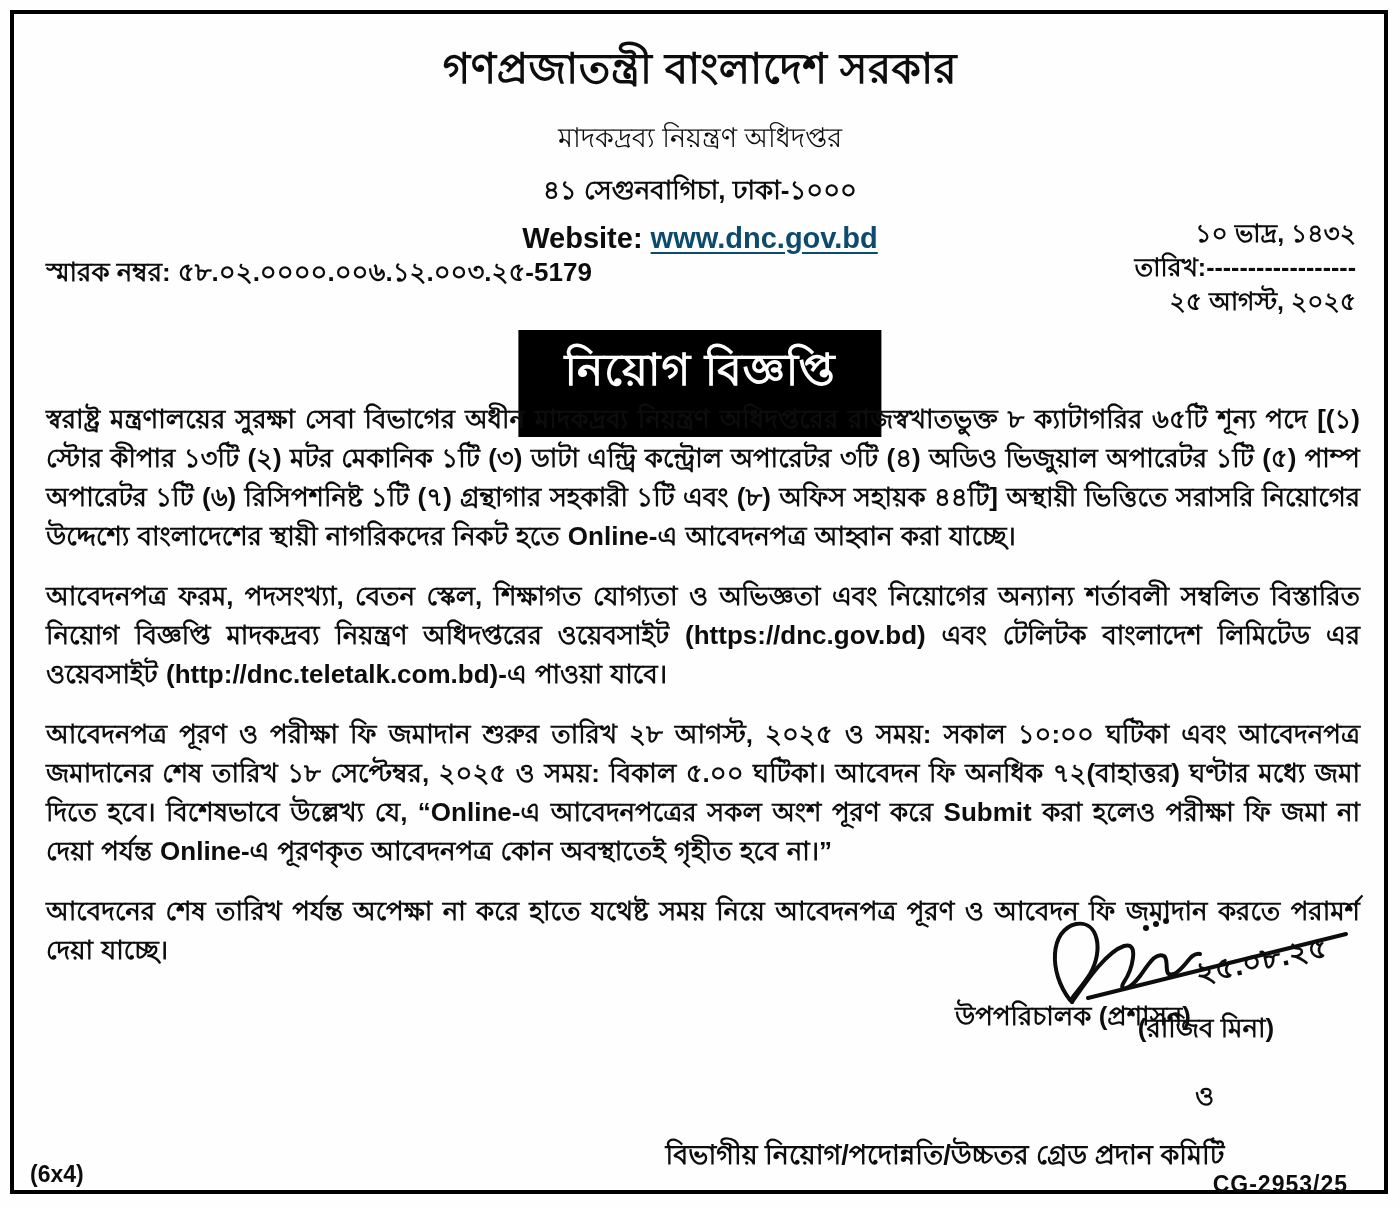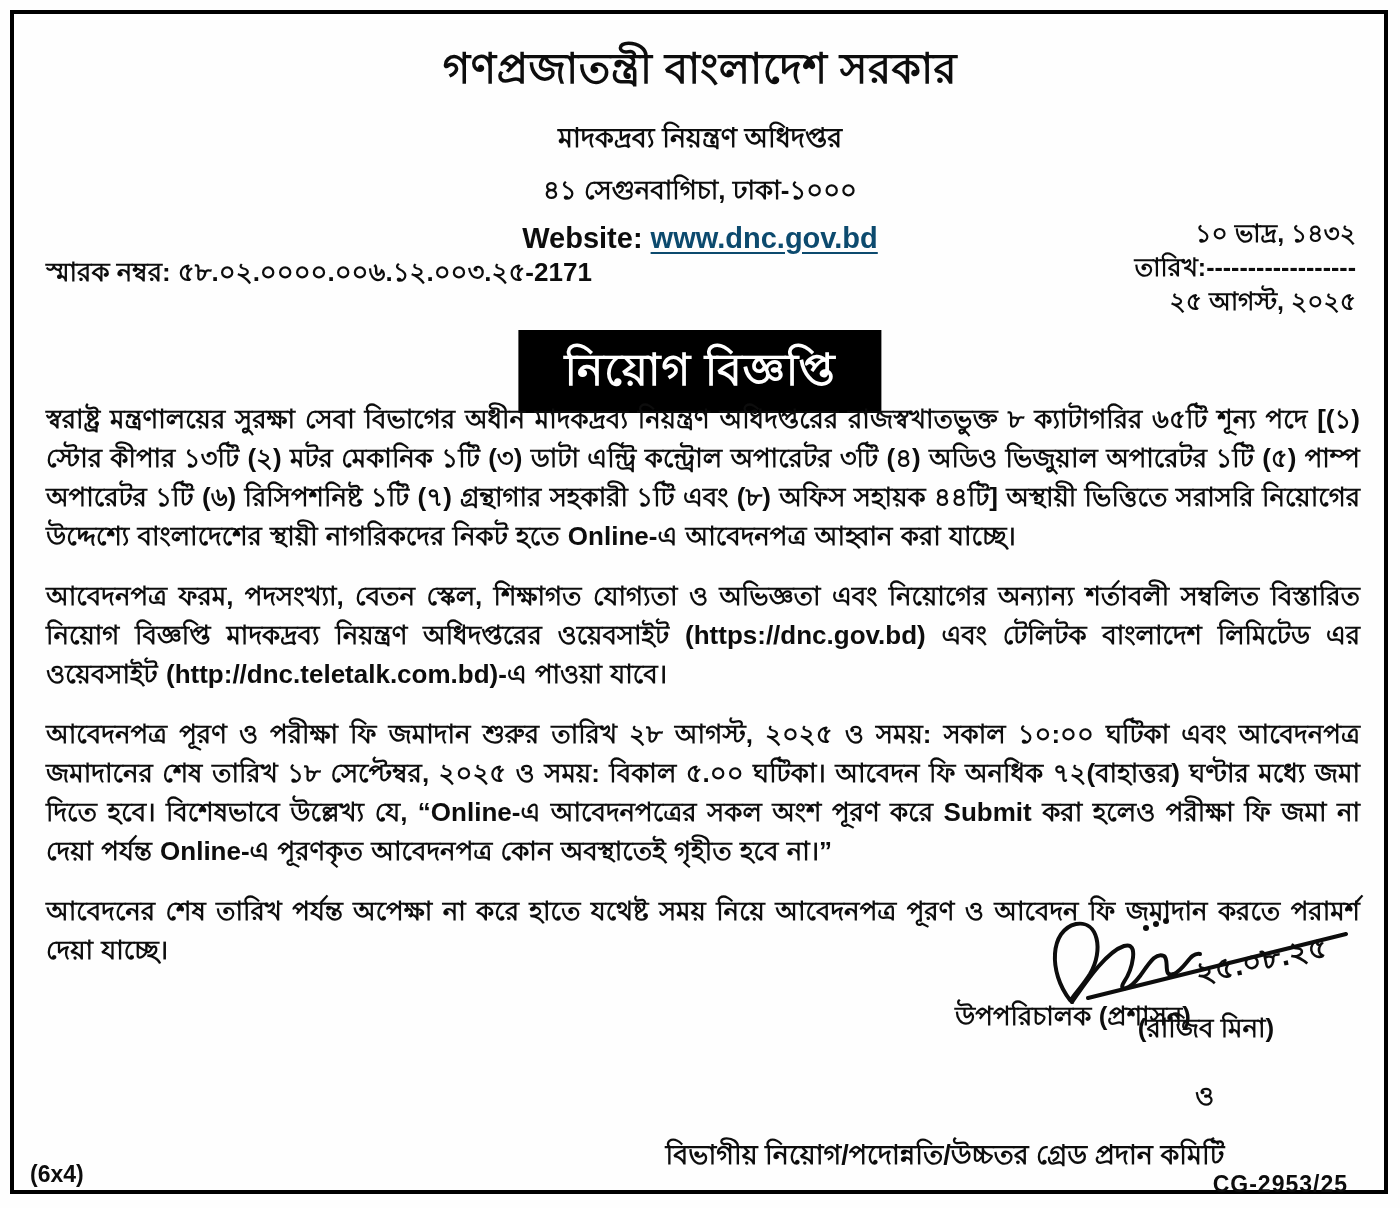--- a/index.html
+++ b/index.html
@@ -29,21 +29,21 @@
     text-align: center;
   }
   .gov-title {
     font-size: 42px;
     font-weight: 700;
     letter-spacing: 0.5px;
   }
   .dept {
     margin-top: 10px;
     font-size: 27px;
-    font-weight: 700;
+    font-weight: 400;
   }
   .addr {
     margin-top: 8px;
     font-size: 26px;
     font-weight: 600;
   }
   .site {
     margin-top: 8px;
     font-size: 29px;
     font-weight: 700;
@@ -71,21 +71,21 @@
     line-height: 34px;
     white-space: nowrap;
   }
   
   .notice-box {
     position: absolute;
     top: 330px; left: 50%;
     transform: translateX(-50%);
     background: #000;
     color: #fff;
-    padding: 7px 46px 3px 46px;
+    padding: 7px 46px 27px 46px;
     font-size: 44px;
     font-weight: 700;
     letter-spacing: 1px;
   }
   
   .body-text {
     position: absolute;
     left: 46px; right: 40px; top: 400px;
   }
   .body-text p {
@@ -138,21 +138,21 @@
     <div class="dept">মাদকদ্রব্য নিয়ন্ত্রণ অধিদপ্তর</div>
     <div class="addr">৪১ সেগুনবাগিচা, ঢাকা-১০০০</div>
     <div class="site">
       <span>Website:</span>
       <span class="url">www.dnc.gov.bd</span>
     </div>
   </div>
 
   <div class="memo-line">
     <span>স্মারক নম্বর:</span>
-    <span>৫৮.০২.০০০০.০০৬.১২.০০৩.২৫-2171</span>
+    <span>৫৮.০২.০০০০.০০৬.১২.০০৩.২৫-5179</span>
   </div>
 
   <div class="date-block">
     <div>১০ ভাদ্র, ১৪৩২</div>
     <div>তারিখ:------------------</div>
     <div>২৫ আগস্ট, ২০২৫</div>
   </div>
 
   <div class="notice-box">নিয়োগ বিজ্ঞপ্তি</div>
 

